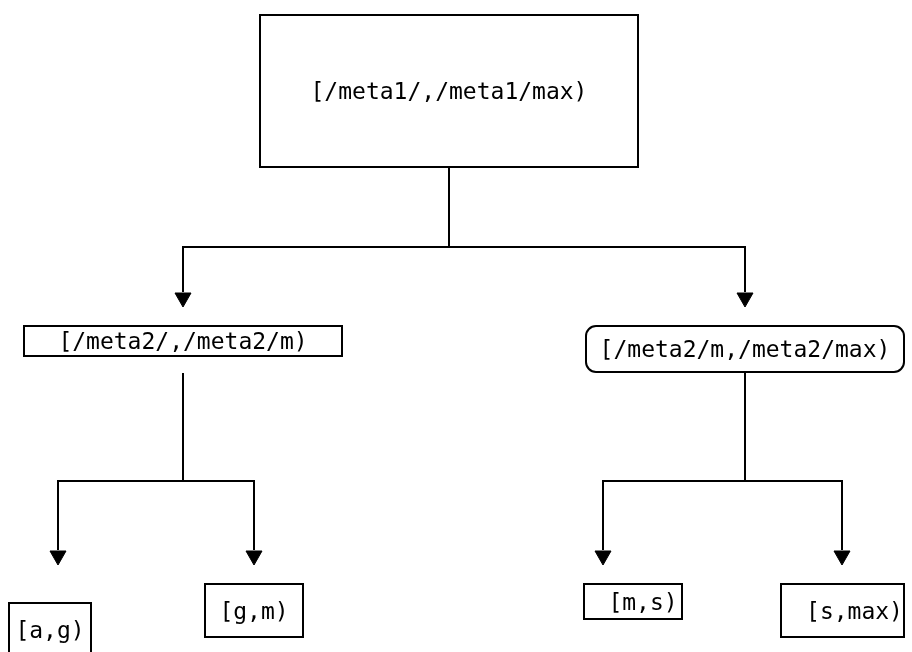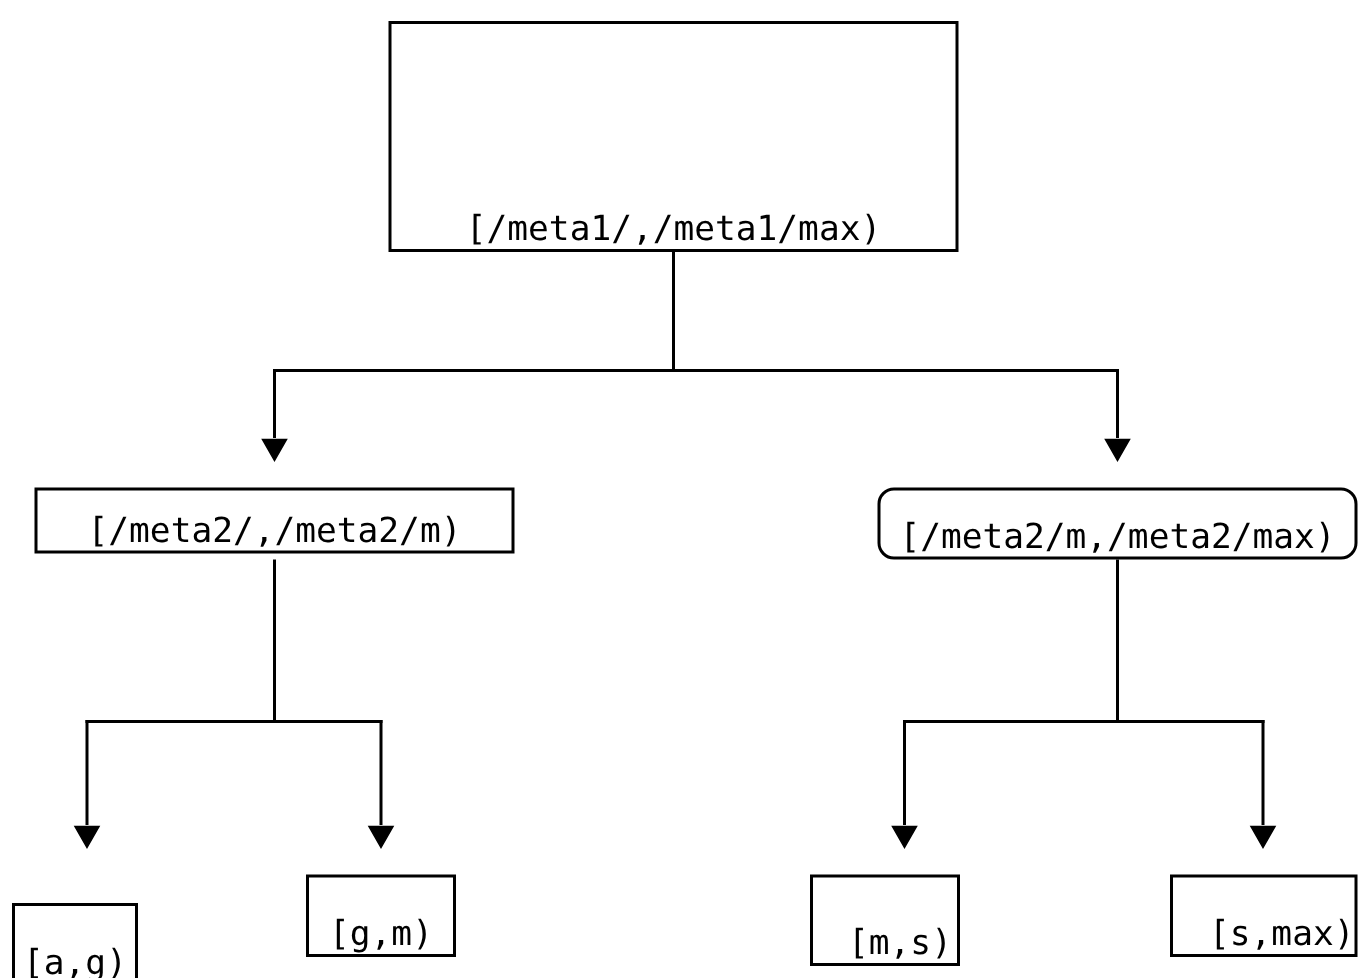--- a/index.html
+++ b/index.html
@@ -26,32 +26,32 @@
     fill: var(--stroke);
     stroke: var(--stroke);
     stroke-width: 1;
   }
   .node {
     position: absolute;
     box-sizing: border-box;
     border: 2px solid var(--stroke);
     background: var(--bg);
     display: flex;
-    align-items: flex-end;
+    align-items: center;
     justify-content: center;
     font-size: 23px;
     color: var(--stroke);
     white-space: pre;
   }
   .node-root  { left: 259px; top: 14px;  width: 380px; height: 154px; }
-  .node-left  { left: 23px;  top: 325px; width: 320px; height: 44px; }
+  .node-left  { left: 23px;  top: 325px; width: 320px; height: 32px; }
   .node-right { left: 585px; top: 325px; width: 320px; height: 48px; border-radius: 11px; }
   .node-leaf-ag   { left: 8px;   top: 602px; width: 84px; height: 55px; }
   .node-leaf-gm   { left: 204px; top: 583px; width: 100px; height: 55px; }
-  .node-leaf-ms   { left: 540px; top: 583px; width: 100px; height: 61px; padding-left: 20px; }
+  .node-leaf-ms   { left: 583px; top: 583px; width: 100px; height: 37px; padding-left: 20px; }
   .node-leaf-smax { left: 780px; top: 583px; width: 125px; height: 55px; padding-left: 24px; }
 </style>
 </head>
 <body>
 
 <div class="canvas">
 
   <svg class="edges" viewBox="0 0 912 652" aria-hidden="true">
 
     <line x1="449" y1="168" x2="449" y2="248"></line>

